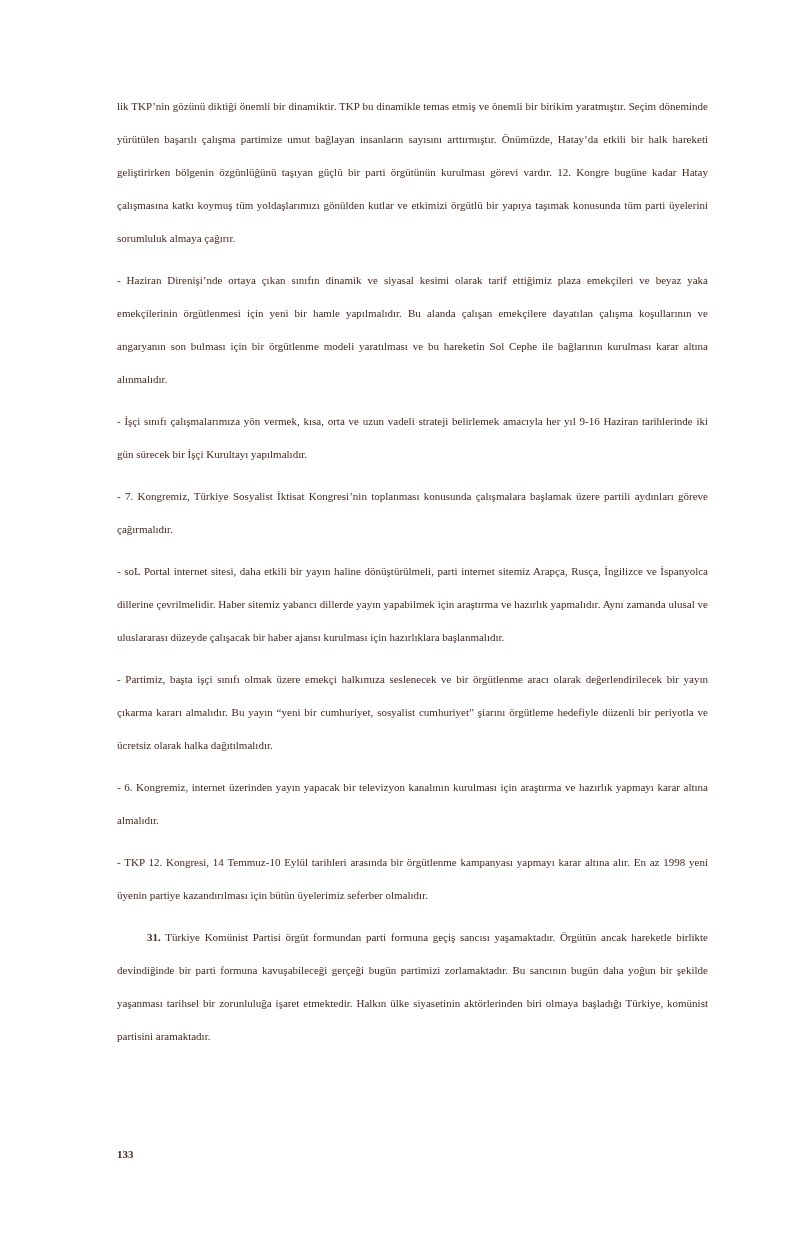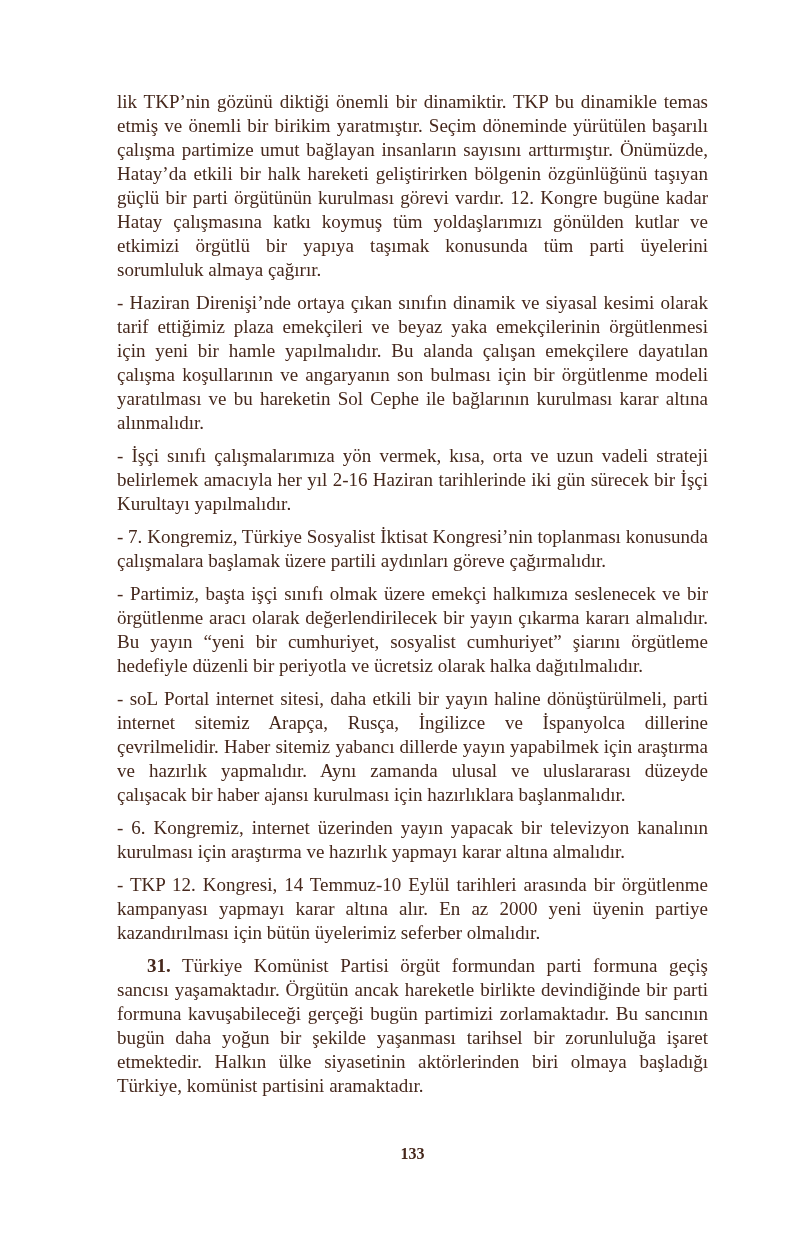--- a/index.html
+++ b/index.html
@@ -13,56 +13,56 @@
     overflow: hidden;
     background: var(--paper, #ffffff);
     color: var(--ink, #46281c);
     font-family: "Liberation Serif", "DejaVu Serif", serif;
   }
   .text-block {
     position: absolute;
     left: 117px;
     top: 90px;
     width: 591px;
-    font-size: 19px;
-    line-height: 24px;
+    font-size: 11px;
+    line-height: 33px;
     text-align: justify;
   }
   .para {
     margin: 0 0 9px 0;
   }
   .para:last-child {
     margin-bottom: 0;
   }
   .heading {
     font-weight: normal;
   }
   .para strong {
     font-weight: bold;
     margin-left: 30px;
   }
   .page-number {
     position: absolute;
     top: 1144px;
     left: 117px;
     width: 591px;
-    text-align: center;
+    text-align: left;
     font-weight: bold;
-    font-size: 16px;
+    font-size: 11px;
     line-height: 20px;
   }
 </style>
 </head>
 <body>
 
 <div class="text-block">
   <p class="para">lik TKP’nin gözünü diktiği önemli bir dinamiktir. TKP bu dinamikle temas etmiş ve önemli bir birikim yaratmıştır. Seçim döneminde yürütülen başarılı çalışma partimize umut bağlayan insanların sayısını arttırmıştır. Önümüzde, Hatay’da etkili bir halk hareketi geliştirirken bölgenin özgünlüğünü taşıyan güçlü bir parti örgütünün kurulması görevi vardır. 12. Kongre bugüne kadar Hatay çalışmasına katkı koymuş tüm yoldaşlarımızı gönülden kutlar ve etkimizi örgütlü bir yapıya taşımak konusunda tüm parti üyelerini sorumluluk almaya çağırır.</p>
   <p class="para">- Haziran Direnişi’nde ortaya çıkan sınıfın dinamik ve siyasal kesimi olarak tarif ettiğimiz plaza emekçileri ve beyaz yaka emekçilerinin örgütlenmesi için yeni bir hamle yapılmalıdır. Bu alanda çalışan emekçilere dayatılan çalışma koşullarının ve angaryanın son bulması için bir örgütlenme modeli yaratılması ve bu hareketin Sol Cephe ile bağlarının kurulması karar altına alınmalıdır.</p>
-  <p class="para">- İşçi sınıfı çalışmalarımıza yön vermek, kısa, orta ve uzun vadeli strateji belirlemek amacıyla her yıl 2-16 Haziran tarihlerinde iki gün sürecek bir İşçi Kurultayı yapılmalıdır.</p>
+  <p class="para">- İşçi sınıfı çalışmalarımıza yön vermek, kısa, orta ve uzun vadeli strateji belirlemek amacıyla her yıl 9-16 Haziran tarihlerinde iki gün sürecek bir İşçi Kurultayı yapılmalıdır.</p>
   <p class="para">- 7. Kongremiz, Türkiye Sosyalist İktisat Kongresi’nin toplanması konusunda çalışmalara başlamak üzere partili aydınları göreve çağırmalıdır.</p>
+  <p class="para">- soL Portal internet sitesi, daha etkili bir yayın haline dönüştürülmeli, parti internet sitemiz Arapça, Rusça, İngilizce ve İspanyolca dillerine çevrilmelidir. Haber sitemiz yabancı dillerde yayın yapabilmek için araştırma ve hazırlık yapmalıdır. Aynı zamanda ulusal ve uluslararası düzeyde çalışacak bir haber ajansı kurulması için hazırlıklara başlanmalıdır.</p>
   <p class="para">- Partimiz, başta işçi sınıfı olmak üzere emekçi halkımıza seslenecek ve bir örgütlenme aracı olarak değerlendirilecek bir yayın çıkarma kararı almalıdır. Bu yayın “yeni bir cumhuriyet, sosyalist cumhuriyet” şiarını örgütleme hedefiyle düzenli bir periyotla ve ücretsiz olarak halka dağıtılmalıdır.</p>
-  <p class="para">- soL Portal internet sitesi, daha etkili bir yayın haline dönüştürülmeli, parti internet sitemiz Arapça, Rusça, İngilizce ve İspanyolca dillerine çevrilmelidir. Haber sitemiz yabancı dillerde yayın yapabilmek için araştırma ve hazırlık yapmalıdır. Aynı zamanda ulusal ve uluslararası düzeyde çalışacak bir haber ajansı kurulması için hazırlıklara başlanmalıdır.</p>
   <p class="para">- 6. Kongremiz, internet üzerinden yayın yapacak bir televizyon kanalının kurulması için araştırma ve hazırlık yapmayı karar altına almalıdır.</p>
-  <p class="para">- TKP 12. Kongresi, 14 Temmuz-10 Eylül tarihleri arasında bir örgütlenme kampanyası yapmayı karar altına alır. En az 2000 yeni üyenin partiye kazandırılması için bütün üyelerimiz seferber olmalıdır.</p>
+  <p class="para">- TKP 12. Kongresi, 14 Temmuz-10 Eylül tarihleri arasında bir örgütlenme kampanyası yapmayı karar altına alır. En az 1998 yeni üyenin partiye kazandırılması için bütün üyelerimiz seferber olmalıdır.</p>
   <p class="para"><strong>31.</strong><span> Türkiye Komünist Partisi örgüt formundan parti formuna geçiş sancısı yaşamaktadır. Örgütün ancak hareketle birlikte devindiğinde bir parti formuna kavuşabileceği gerçeği bugün partimizi zorlamaktadır. Bu sancının bugün daha yoğun bir şekilde yaşanması tarihsel bir zorunluluğa işaret etmektedir. Halkın ülke siyasetinin aktörlerinden biri olmaya başladığı Türkiye, komünist partisini aramaktadır.</span></p>
 </div>
 
 <div class="page-number">133</div>
 
 </body></html>

